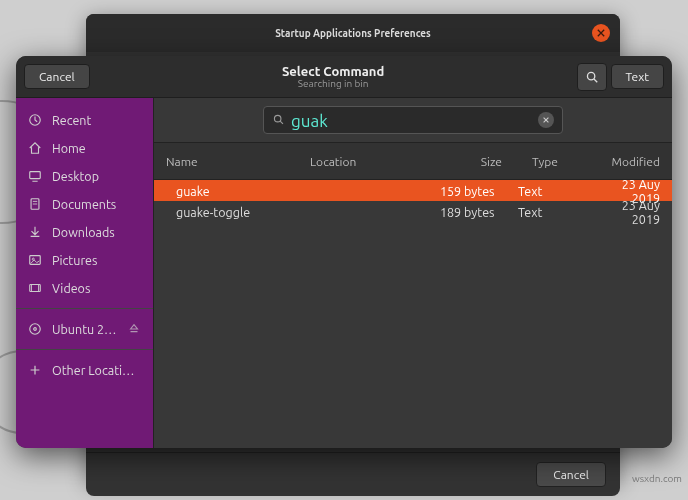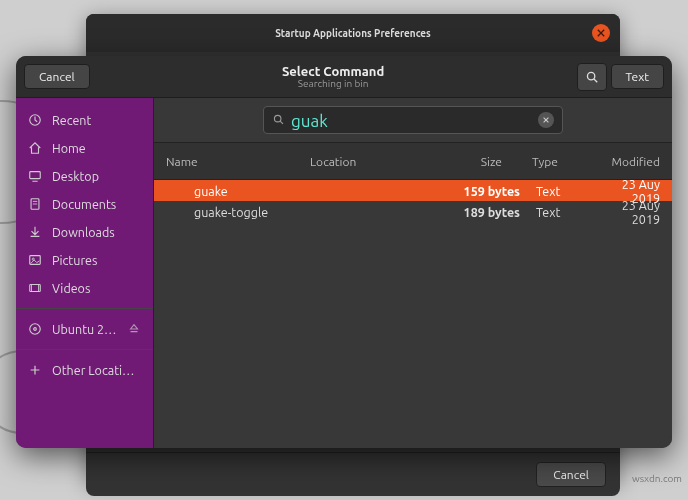--- a/index.html
+++ b/index.html
@@ -172,26 +172,26 @@
       border-bottom: 1px solid #222;
       color: #bbb;
       font-size: 12px;
     }
     .col-name { width: 156px; padding-left: 12px; }
     .col-loc { width: 130px; }
     .col-size { width: 72px; text-align: right; padding-right: 10px; }
     .col-type { width: 80px; padding-left: 6px; margin-left: 14px; }
     .col-mod { flex: 1; text-align: right; padding-right: 12px; }
     .trow {
-      display: flex; align-items: center; height: 21px; padding-left: 18px;
+      display: flex; align-items: center; height: 21px;
     }
     .trow.selected { background: #e95420; color: #fff; }
     .cell-name { width: 156px; padding-left: 22px; }
     .cell-loc { width: 130px; }
-    .cell-size { width: 72px; text-align: right; padding-right: 10px; font-weight: bold; }
+    .cell-size { width: 72px; padding-right: 10px; }
     .cell-type { width: 80px; padding-left: 6px; }
     .cell-mod { flex: 1; text-align: right; padding-right: 12px; }
 
     .watermark {
       position: absolute; right: 6px; bottom: 16px;
       font-size: 10px; color: #777;
       z-index: 100;
     }
   </style>
 </head>

